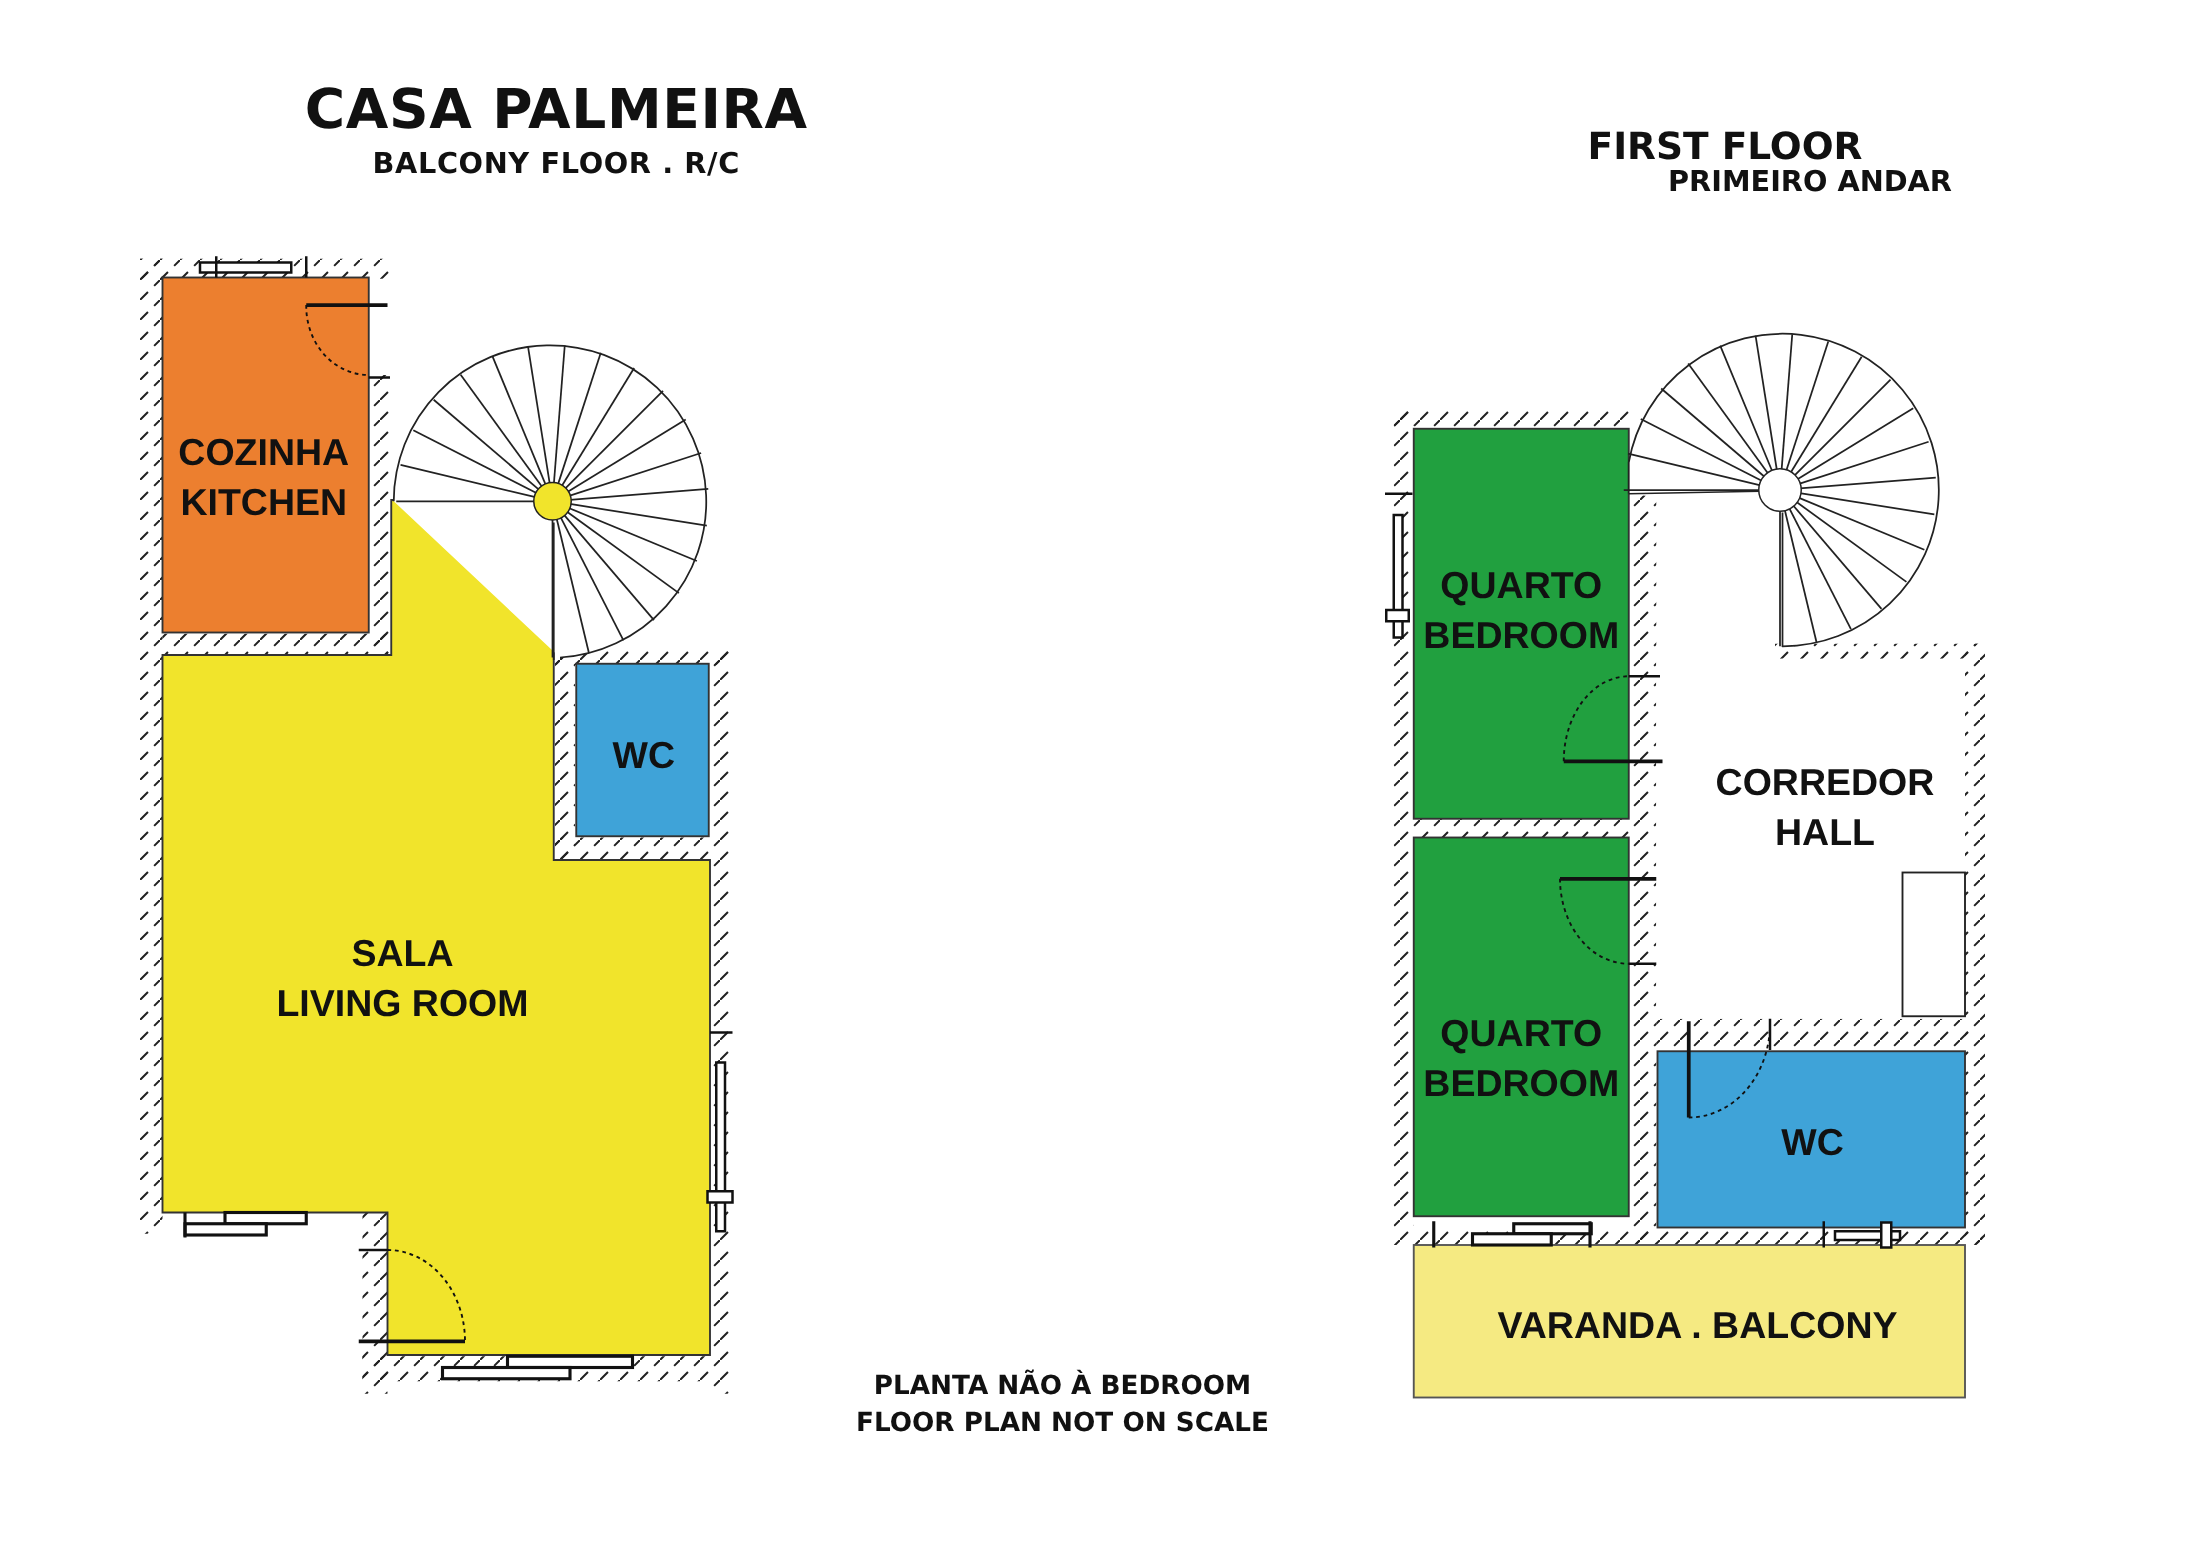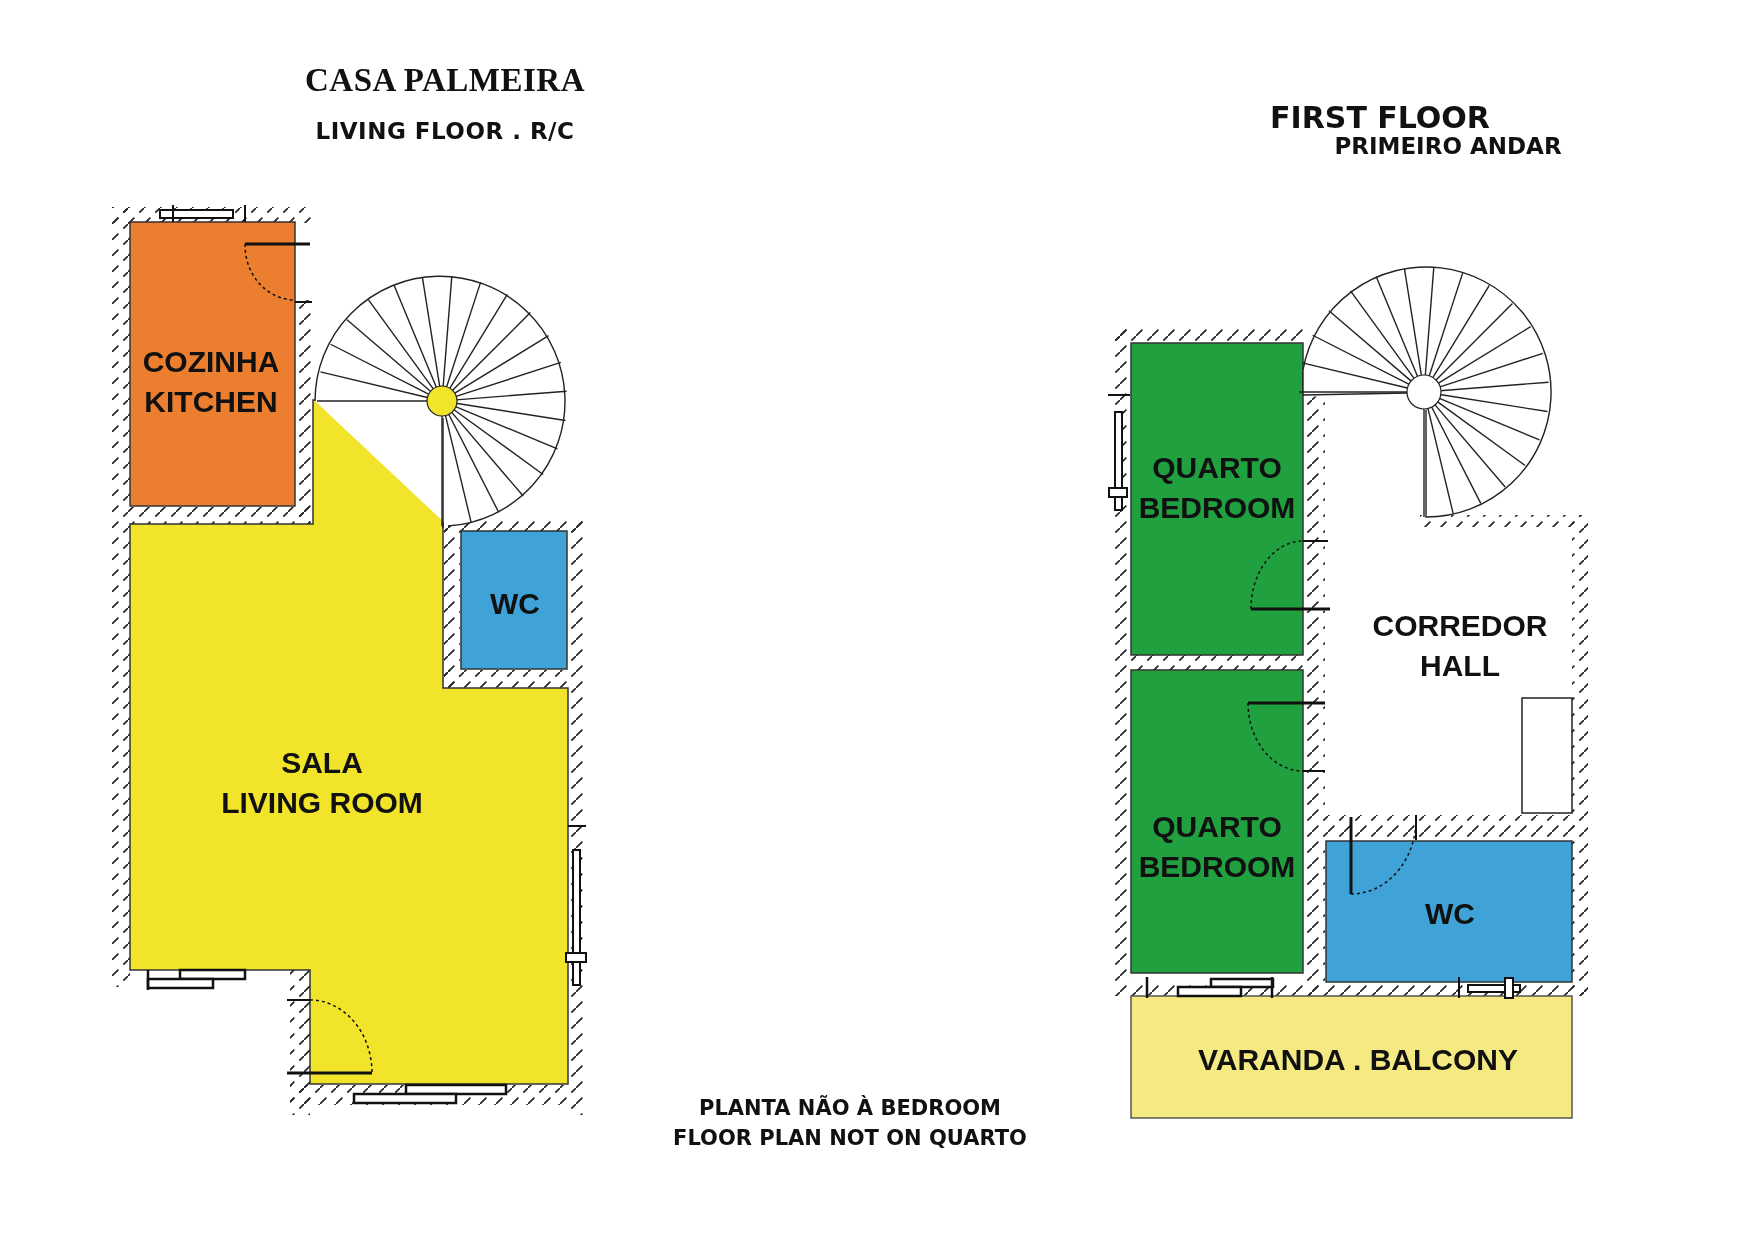--- a/index.html
+++ b/index.html
@@ -1,35 +1,35 @@
 <!DOCTYPE html>
 <html><head>
 <meta charset="utf-8">
 <style>
   html, body { margin: 0; padding: 0; background: #ffffff; }
   body { width: 1754px; height: 1241px; position: relative; overflow: hidden; font-family: "Liberation Sans", sans-serif; }
   .title { position: absolute; font-family: "DejaVu Sans", sans-serif; font-weight: bold; color: #111; text-align: center; white-space: nowrap; }
-  #main-title { left: 240px; top: 62px; width: 410px; font-size: 33px; letter-spacing: 0.5px; font-family: Liberation Serif, serif; }
+  #main-title { left: 240px; top: 62px; width: 410px; font-size: 44px; letter-spacing: 0.5px; }
   #ground-subtitle { left: 240px; top: 118px; width: 410px; font-size: 23px; letter-spacing: 0.5px; }
   #first-title-1 { left: 1230px; top: 100px; width: 300px; font-size: 30px; }
   #first-title-2 { left: 1298px; top: 133px; width: 300px; font-size: 23px; }
   #note-1 { left: 640px; top: 1096px; width: 420px; font-size: 21px; }
   #note-2 { left: 640px; top: 1126px; width: 420px; font-size: 21px; }
   svg { position: absolute; left: 0; top: 0; }
   .room-label { font-family: "Liberation Sans", sans-serif; font-weight: bold; font-size: 30px; fill: #111; text-anchor: middle; }
 </style>
 </head>
 <body>
 
 <div id="main-title" class="title">CASA PALMEIRA</div>
-<div id="ground-subtitle" class="title">LIVING FLOOR  .  R/C</div>
+<div id="ground-subtitle" class="title">BALCONY FLOOR  .  R/C</div>
 <div id="first-title-1" class="title">FIRST FLOOR</div>
 <div id="first-title-2" class="title">PRIMEIRO ANDAR</div>
 <div id="note-1" class="title">PLANTA NÃO À BEDROOM</div>
-<div id="note-2" class="title">FLOOR PLAN NOT ON QUARTO</div>
+<div id="note-2" class="title">FLOOR PLAN NOT ON SCALE</div>
 
 <svg width="1754" height="1241" viewBox="0 0 1754 1241">
   <defs>
     <pattern id="hatch" patternUnits="userSpaceOnUse" width="16" height="16" patternTransform="rotate(0)">
       <line x1="0" y1="16" x2="16" y2="0" stroke="#222" stroke-width="1.6" stroke-dasharray="9 7"></line>
     </pattern>
   </defs>
 
   <g>
 

